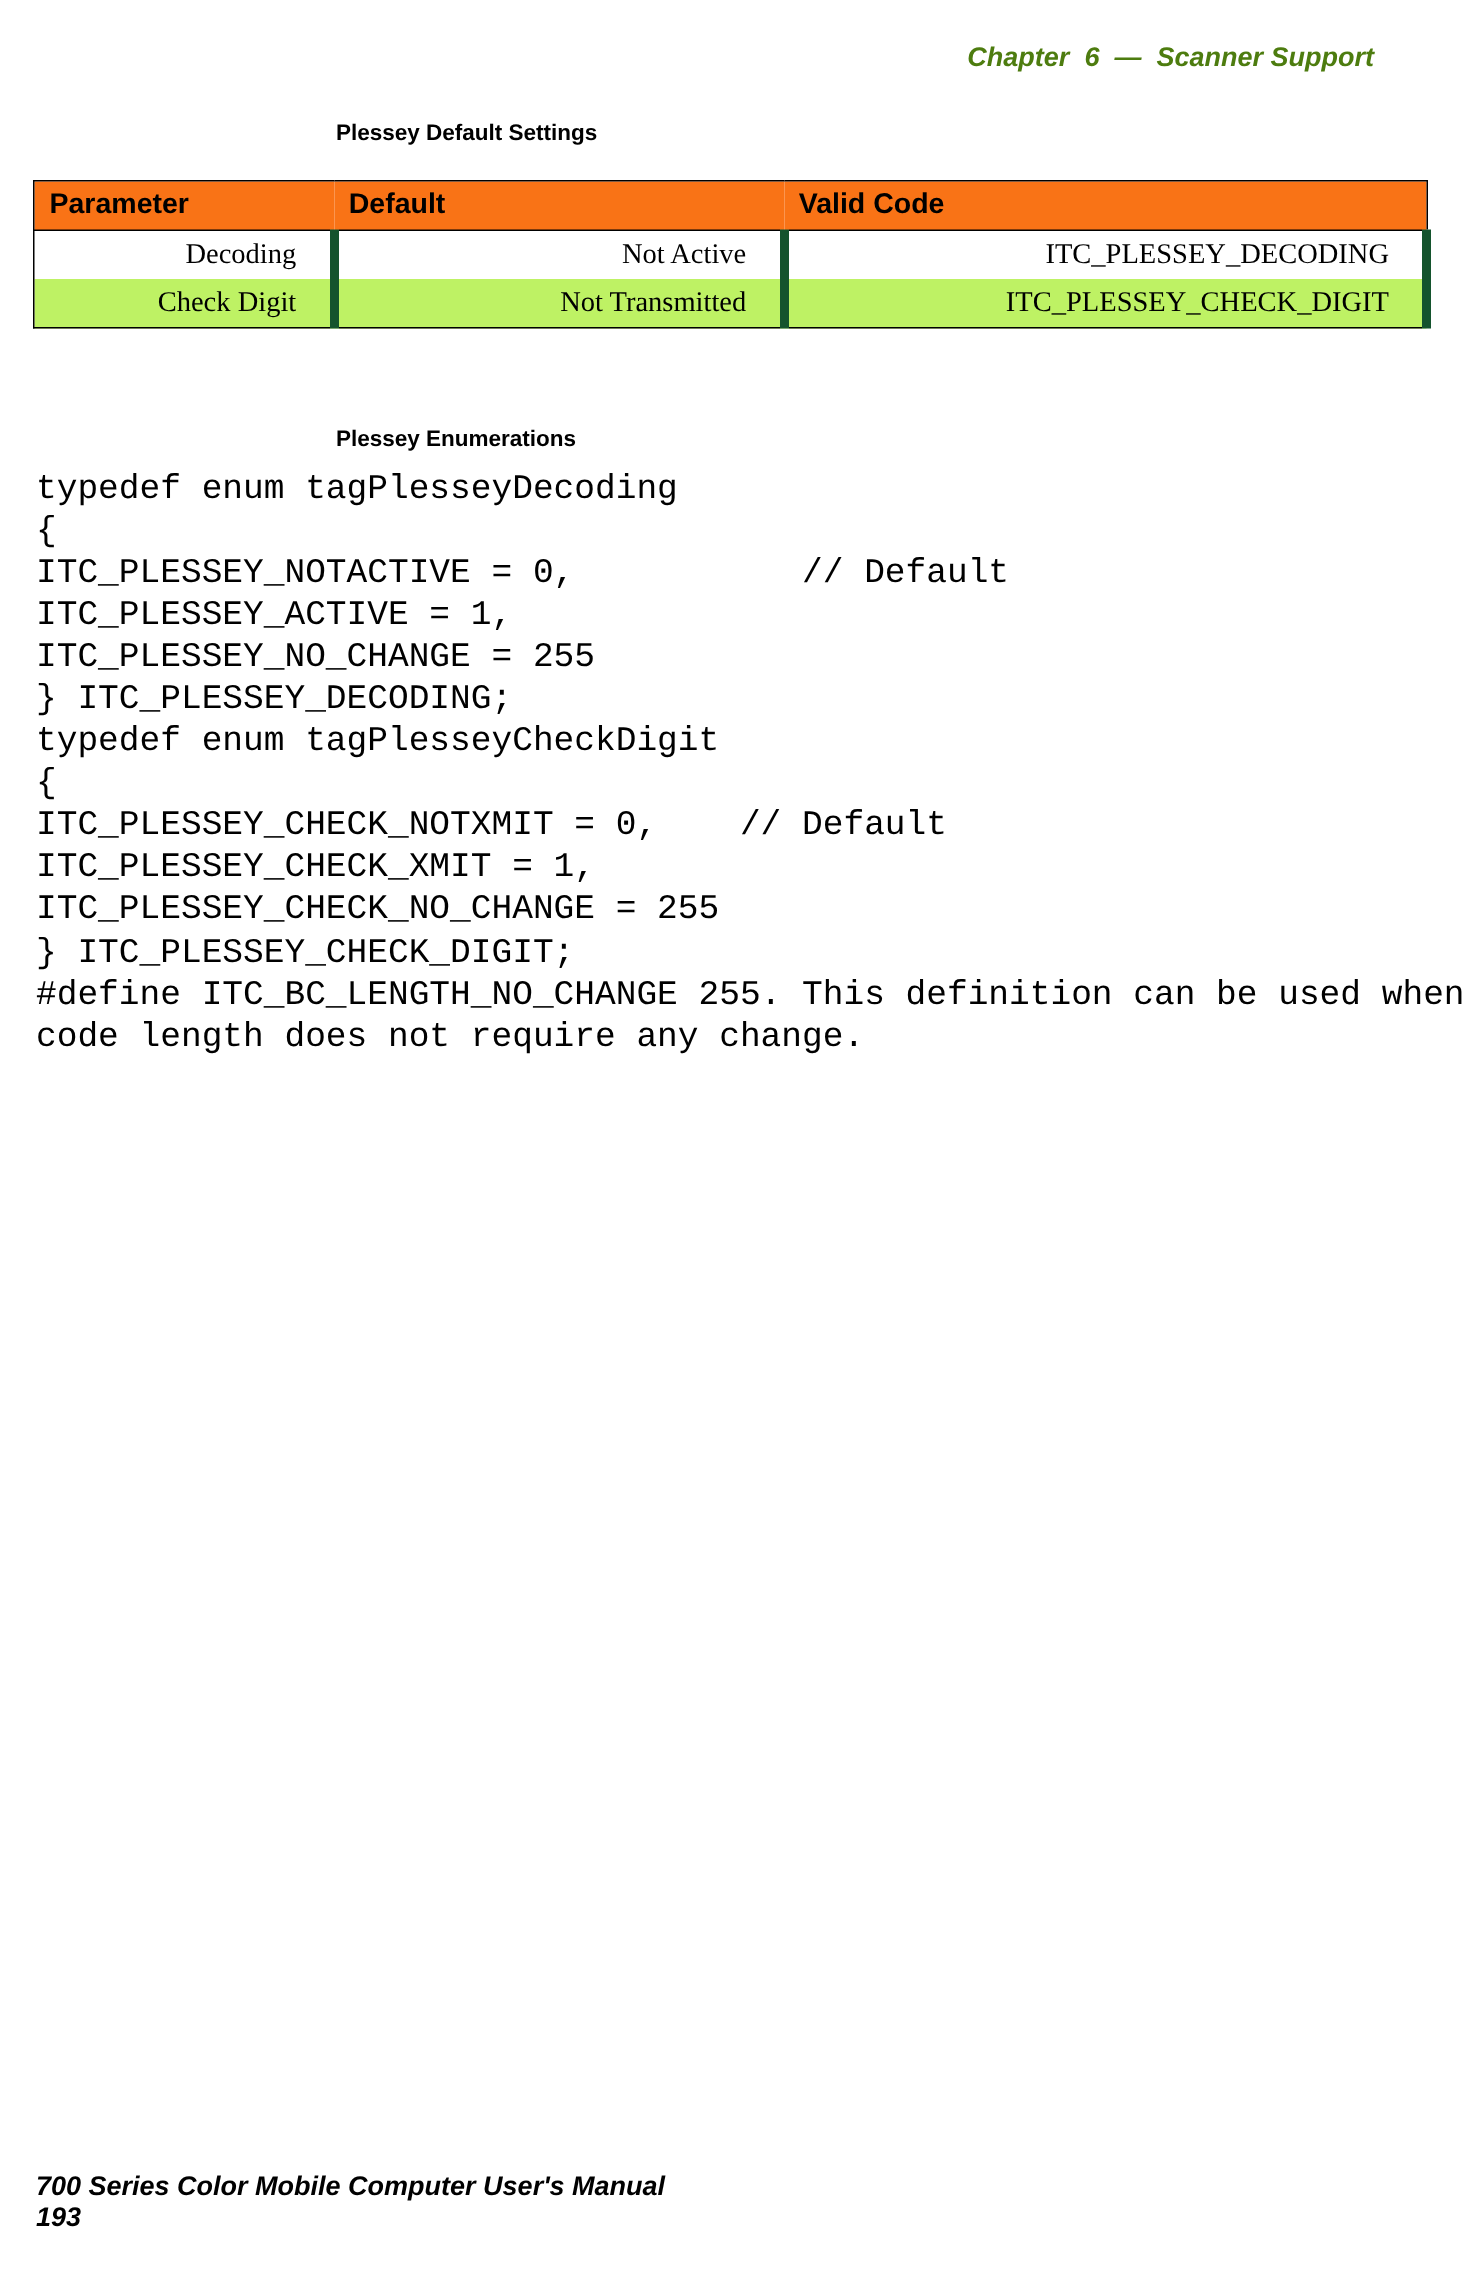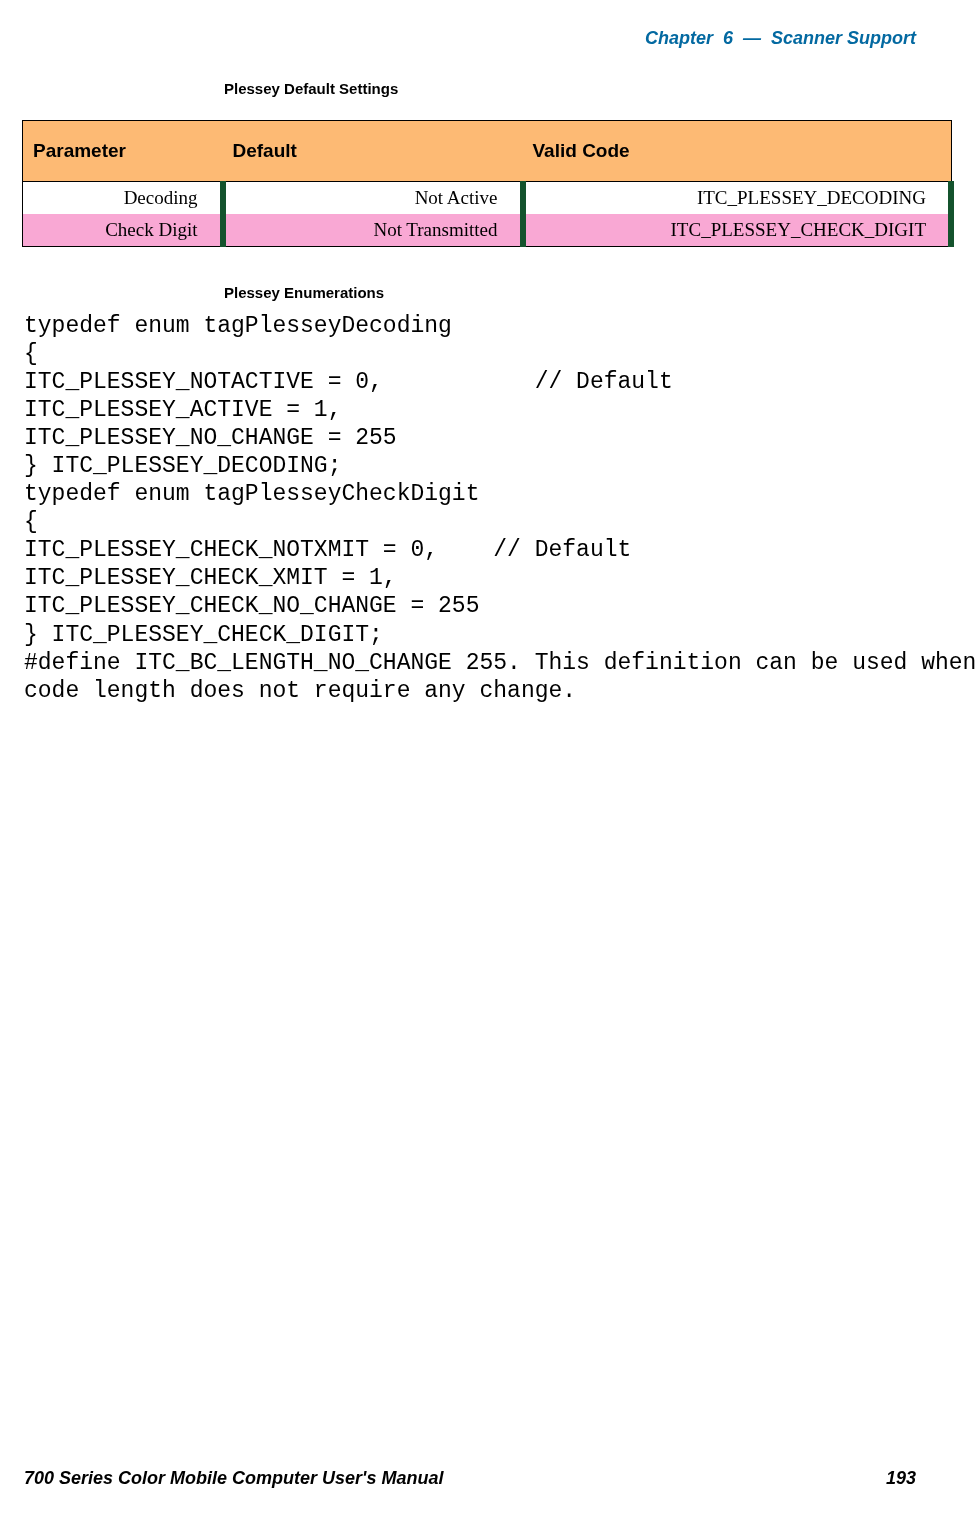--- a/index.html
+++ b/index.html
@@ -13,21 +13,21 @@
       color: #000;
     }
     .header {
       position: absolute;
       top: 28px;
       right: 60px;
       font-family: 'Segoe UI', 'Myriad Pro', Arial, sans-serif;
       font-size: 18px;
       font-style: italic;
       font-weight: bold;
-      color: #0369a1;
+      color: #4d7c0f;
     }
     .heading {
       position: absolute;
       left: 224px;
       font-family: 'Segoe UI', 'Myriad Pro', Arial, sans-serif;
       font-size: 15px;
       font-weight: 700;
       color: #000;
     }
     .heading.h1 { top: 80px; }
@@ -37,40 +37,40 @@
       top: 120px;
       left: 22px;
       right: 22px;
     }
     table {
       width: 100%;
       border-collapse: collapse;
       font-size: 19px;
     }
     table th {
-      background: #fdba74;
+      background: #f97316;
       text-align: left;
       font-family: 'Segoe UI', 'Myriad Pro', Arial, sans-serif;
       font-weight: 700;
-      padding: 19px 10px;
+      padding: 5px 10px;
       border: 1px solid #000;
       border-left: none;
       border-right: none;
     }
     table th:first-child { border-left: 1px solid #000; }
     table th:last-child { border-right: 1px solid #000; }
     table td {
       padding: 5px 22px;
       border-left: 1px solid #000;
       border-right: 6px solid #14532d;
       font-family: 'Adobe Garamond Pro', Garamond, Georgia, serif;
       vertical-align: top;
       text-align: right;
     }
-    table tr.alt td { background: #f9a8d4; }
+    table tr.alt td { background: #bef264; }
     table tr:last-child td { border-bottom: 1px solid #000; }
     .col-param { width: 200px; }
     .col-default { width: 300px; }
     .code-block {
       position: absolute;
       top: 312px;
       left: 24px;
       right: 24px;
       font-family: 'Courier New', Courier, monospace;
       font-size: 23px;
@@ -83,20 +83,21 @@
       bottom: 30px;
       left: 24px;
       right: 60px;
       display: flex;
       justify-content: space-between;
       font-family: 'Segoe UI', 'Myriad Pro', Arial, sans-serif;
       font-size: 18px;
       font-style: italic;
       font-weight: bold;
       color: #000;
+      flex-direction: column;
     }
   </style>
 </head>
 <body>
 
 <div class="header">
   <span>Chapter</span>
   &nbsp;<span>6</span>
   &nbsp;<span>—</span>
   &nbsp;<span>Scanner Support</span>

